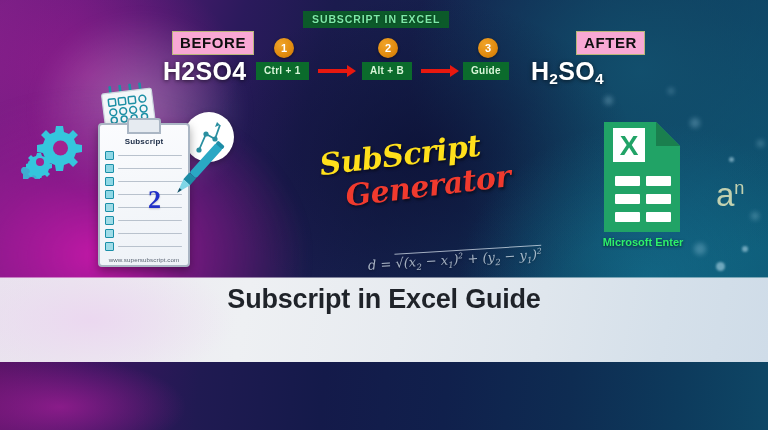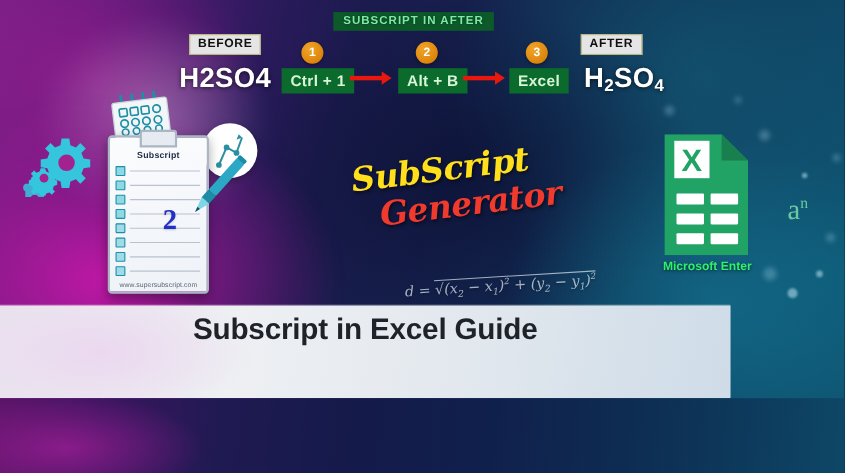--- a/index.html
+++ b/index.html
@@ -77,29 +77,29 @@
     position:absolute;left:303px;top:11px;
     background:#0c5a2a;
     padding:2px 9px 3px;
     font-size:10.5px;font-weight:bold;letter-spacing:.9px;
     color:#7ee9a8;
     white-space:nowrap;
     text-shadow:0 0 2px rgba(0,0,0,.5);
   }
   .lbl-before,.lbl-after{
     position:absolute;
-    background:#e5e5e5;
+    background:#f9a8d4;
     color:#101010;
-    font-size:11px;font-weight:bold;letter-spacing:.6px;
+    font-size:15px;font-weight:bold;letter-spacing:.6px;
     padding:2px 7px 3px;
     border:1px solid #b9b67a;
     white-space:nowrap;
   }
   .lbl-before{left:172px;top:31px;}
-  .lbl-after{left:528px;top:31px;}
+  .lbl-after{left:576px;top:31px;}
 
   .formula{
     position:absolute;
     color:#ffffff;
     font-size:25px;font-weight:bold;
     letter-spacing:.3px;
     text-shadow:0 1px 4px rgba(0,0,0,.65);
     white-space:nowrap;
   }
   .formula.before{left:163px;top:57px;}
@@ -113,21 +113,21 @@
     width:20px;height:20px;border-radius:50%;
     background:radial-gradient(circle at 36% 32%, #f0a42a 0%, #e08a0e 60%, #c87406 100%);
     color:#ffffff;font-size:11px;font-weight:bold;
     display:flex;align-items:center;justify-content:center;
     box-shadow:0 1px 3px rgba(0,0,0,.45);
   }
   .step .key{
     position:absolute;left:0;top:24px;
     background:#0b6b2c;
     color:#d8f5d8;
-    font-size:14px;font-weight:bold;
+    font-size:10px;font-weight:bold;
     padding:3px 8px 4px;
     white-space:nowrap;
     letter-spacing:.3px;
   }
   .arrow{
     position:absolute;height:4px;background:#e8180f;
   }
   .arrow::after{
     content:"";position:absolute;right:-8px;top:-4px;
     border-left:9px solid #e8180f;
@@ -214,41 +214,41 @@
     position:absolute;left:604px;top:122px;width:76px;height:110px;
   }
   .excel-label{
     position:absolute;left:588px;top:236px;width:110px;text-align:center;
     color:#2ef06a;font-size:11px;font-weight:bold;
     text-shadow:0 1px 3px rgba(0,0,0,.6);
     white-space:nowrap;
   }
   .an-symbol{
     position:absolute;left:716px;top:176px;
-    color:#86efac;font-size:26px;font-family:Liberation Serif, serif;
+    color:#fef9c3;font-size:33px;font-family:Liberation Sans, sans-serif;
     opacity:.75;
   }
   .an-symbol sup{font-size:.55em;}
 
   
   .math-formula{
     position:absolute;left:368px;top:252px;
     color:rgba(225,235,245,.72);
     font-family:"DejaVu Serif",serif;
     font-style:italic;font-size:13px;
     transform:rotate(-3.5deg);
     white-space:nowrap;
     text-shadow:0 1px 2px rgba(0,0,0,.3);
   }
   .math-formula sub{font-size:.65em;}
   .math-formula sup{font-size:.6em;}
 
   
   .band{
-    position:absolute;left:0;top:278px;width:664px;height:84px;
+    position:absolute;left:0;top:278px;width:768px;height:84px;
     background:
       radial-gradient(ellipse 200px 90px at 90px 42px, rgba(235,215,240,.95) 0%, rgba(222,224,232,0) 72%),
       linear-gradient(100deg,#e9e4ee 0%,#eceaf0 14%,#eef0f3 32%,#e7ebf0 52%,#dfe6ed 70%,#d5e0ea 86%,#cfdce8 100%);
     box-shadow:0 -1px 0 rgba(255,255,255,.45);
   }
   .band-title{
     position:absolute;left:0;right:0;top:6px;text-align:center;
     font-size:27px;font-weight:bold;color:#1f2329;letter-spacing:-.2px;
   }
   .band-sub{
@@ -292,21 +292,21 @@
   <div class="xls-icon">
     <svg viewBox="0 0 130 108" width="130" height="108">
       <path d="M30 10 h48 l22 22 v68 h-70 z" fill="none" stroke="#b9a6c4" stroke-width="1.6"></path>
       <path d="M78 10 v22 h22" fill="none" stroke="#b9a6c4" stroke-width="1.6"></path>
       <path d="M12 20 h46 v44 h-46 z" fill="none" stroke="#b9a6c4" stroke-width="1.6"></path>
       <path d="M20 28 h58 l-10 14 l10 14 h-58 z" fill="none" stroke="#b0a0bc" stroke-width="1.6"></path>
       <text x="42" y="48" text-anchor="middle" fill="#a798b4" font-family="Liberation Sans, sans-serif" font-size="13" font-weight="bold">XLS</text>
     </svg>
   </div>
 
-  <div class="hdr-title">SUBSCRIPT IN AFTER</div>
+  <div class="hdr-title">SUBSCRIPT IN EXCEL</div>
 
   <div class="lbl-before">BEFORE</div>
   <div class="lbl-after">AFTER</div>
 
   <div class="formula before">H2SO4</div>
 
   <div class="formula after">
     <span>H</span><sub>2</sub><span>SO</span><sub>4</sub>
   </div>
 
@@ -317,21 +317,21 @@
   <div class="arrow" style="left:318px;top:69px;width:30px;"></div>
 
   <div class="step" style="left:362px;top:38px;width:52px;">
     <div class="badge">2</div>
     <div class="key">Alt + B</div>
   </div>
   <div class="arrow" style="left:421px;top:69px;width:30px;"></div>
 
   <div class="step" style="left:463px;top:38px;width:50px;">
     <div class="badge">3</div>
-    <div class="key">Excel</div>
+    <div class="key">Guide</div>
   </div>
 
   <div class="gears">
     <svg viewBox="0 0 58 58" width="58" height="58">
       <g fill="#35c6dd">
         <path d="M38 12 l5 2 l4 -4 l5 5 l-4 4 l2 5 l6 1 v7 l-6 1 l-2 5 l4 4 l-5 5 l-4 -4 l-5 2 l-1 6 h-7 l-1 -6 l-5 -2 l-4 4 l-5 -5 l4 -4 l-2 -5 l-6 -1 v-7 l6 -1 l2 -5 l-4 -4 l5 -5 l4 4 l5 -2 l1 -6 h7 z"></path>
       </g>
       <circle cx="34.5" cy="28" r="7" fill="#8b1d8f" opacity=".0"></circle>
       <circle cx="34.5" cy="28" r="7.5" fill="#a3228f"></circle>
       <g fill="#35c6dd">

